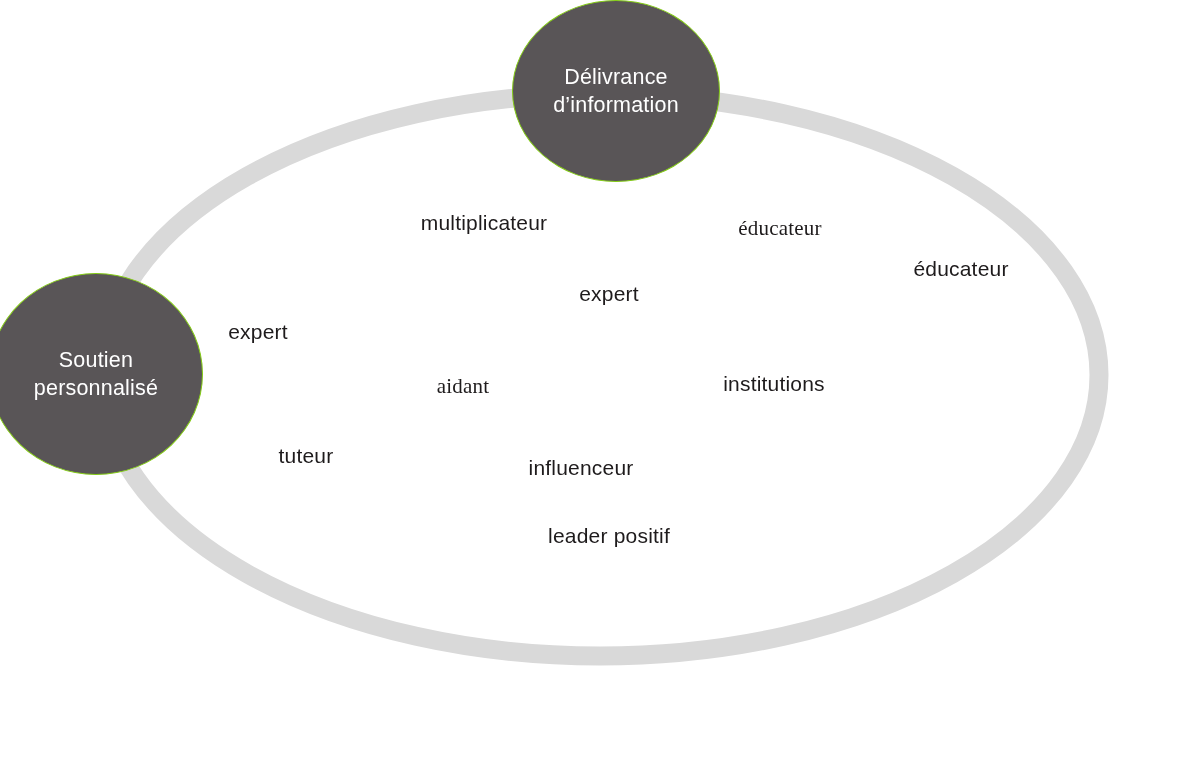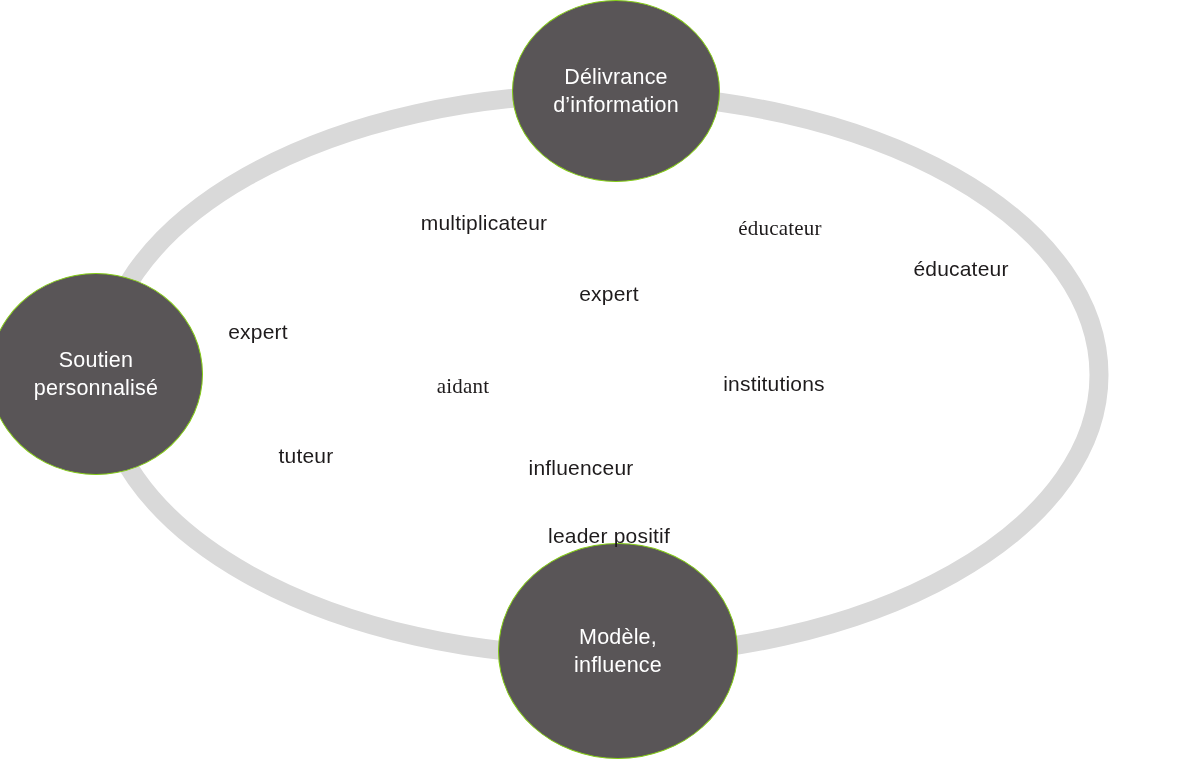--- a/index.html
+++ b/index.html
@@ -82,24 +82,20 @@
     <span class="node-label">Délivrance
 d’information</span>
   </div>
 
   <div class="node node-left">
     <span class="node-label">Soutien
 personnalisé</span>
   </div>
 
 
-  <div class="node node-bottom">
-    <span class="node-label">Modèle,
-influence</span>
-  </div>
 
   <span class="role role-0">multiplicateur</span>
   <span class="role role-1">éducateur</span>
   <span class="role role-2">éducateur</span>
   <span class="role role-3">expert</span>
   <span class="role role-4">expert</span>
   <span class="role role-5">aidant</span>
   <span class="role role-6">institutions</span>
   <span class="role role-7">tuteur</span>
   <span class="role role-8">influenceur</span>

